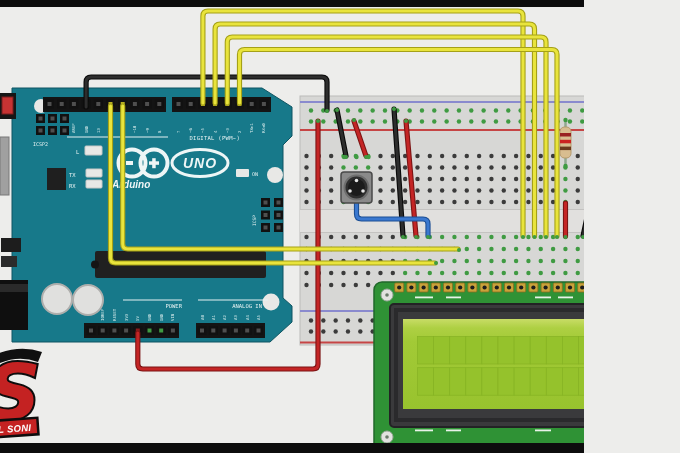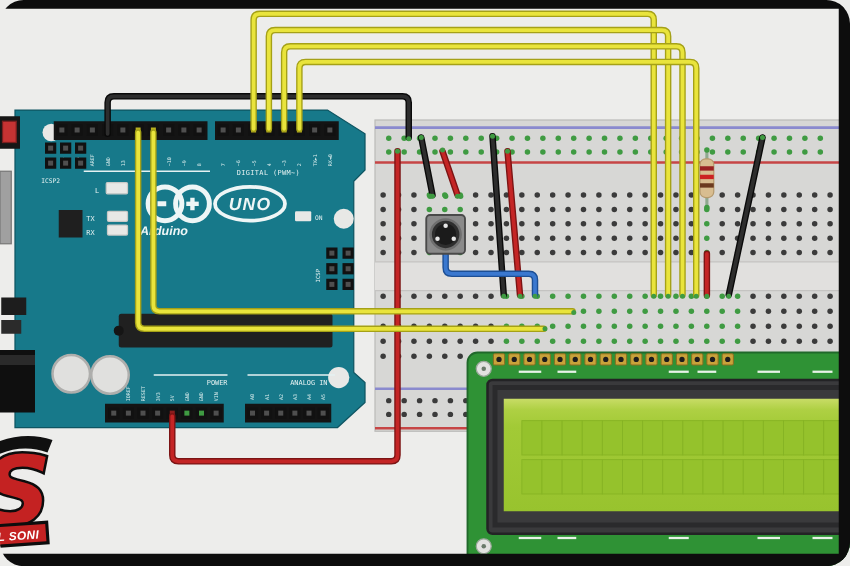--- a/index.html
+++ b/index.html
@@ -1,17 +1,17 @@
 <!DOCTYPE html>
 <html><head>
 <meta charset="utf-8">
 <style>
   html,body{margin:0;padding:0;background:#ededeb;}
-  .stage{position:relative;width:680px;height:453px;overflow:hidden;background:#ededeb;
-         font-family:"Liberation Sans",sans-serif;border-radius:19px;}
+  .stage{position:relative;width:584px;height:453px;overflow:hidden;background:#ededeb;
+         font-family:"Liberation Sans",sans-serif;}
   svg{display:block;}
   .t-silk{font-family:"DejaVu Sans Mono",monospace;fill:#e6f2f2;}
   .t-pin{font-family:"DejaVu Sans Mono",monospace;font-size:4px;fill:#d8ecec;}
   .t-brand{font-family:"Liberation Sans",sans-serif;font-style:italic;font-weight:bold;fill:#eef6f6;}
   .t-logo-s{font-family:"DejaVu Sans",sans-serif;font-weight:bold;font-style:italic;}
   .t-banner{font-family:"Liberation Sans",sans-serif;font-weight:bold;font-style:italic;fill:#ffffff;}
 </style>
 </head>
 <body>
 

